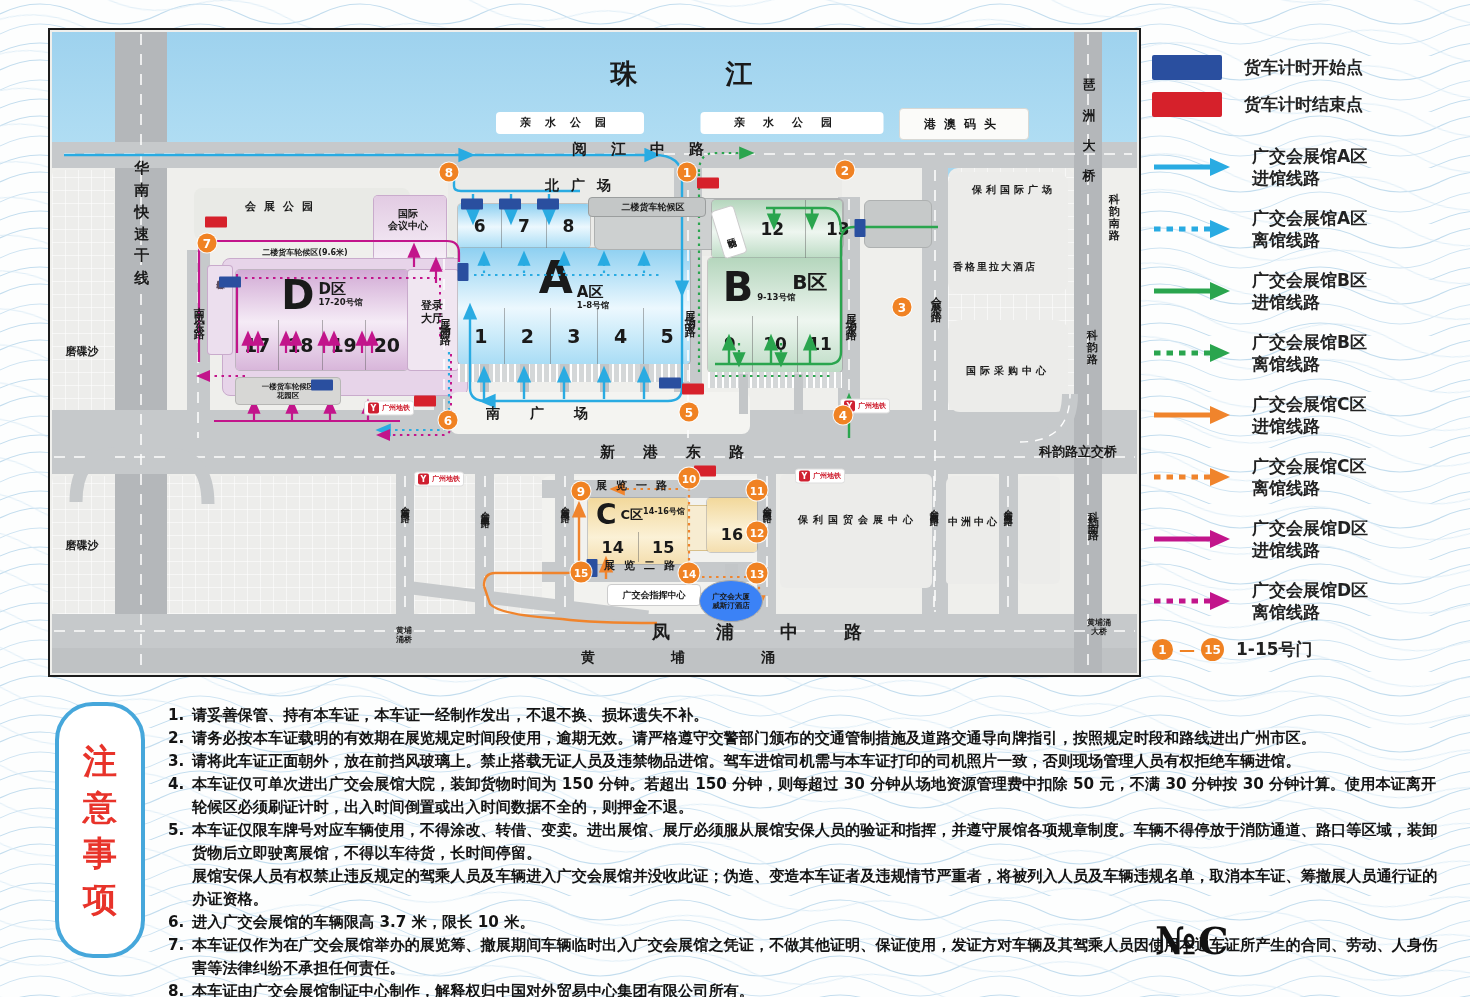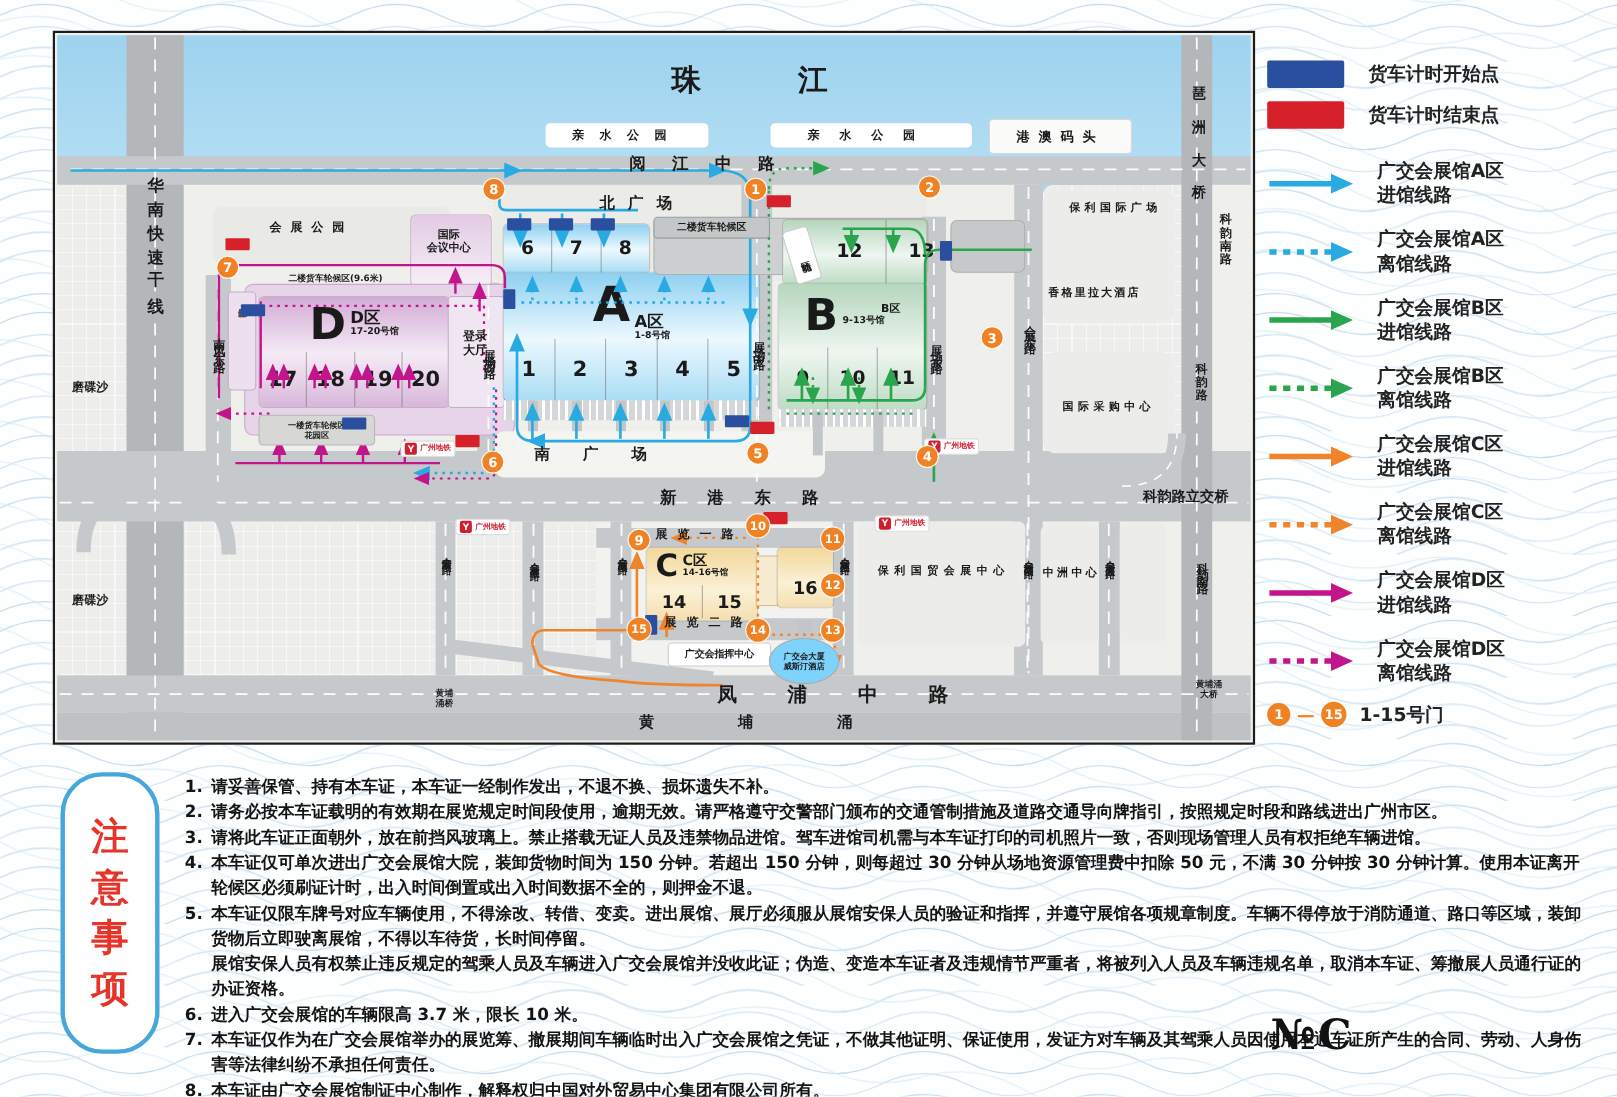--- a/index.html
+++ b/index.html
@@ -196,42 +196,42 @@
   <div class="zone zB" id="zoneBtop" style="left:710px;top:198px;width:130px;height:58px;">
     <div class="hallRow" id="hallsBtop" style="height:100%;font-size:17px;margin-left:28px;">
           <div class="cell">12</div>
           <div class="cell">13</div>
         </div>
   </div>
   <div class="zone zB" id="zoneB" style="left:706px;top:256px;width:134px;height:114px;">
     <div class="letterRow" style="height:58px;">
       <span class="bigL" style="font-size:40px;">B</span>
       <span style="display:flex;flex-direction:column;align-items:flex-start;">
-        <span class="zName" style="font-size:10px;margin-left:35px;">B区</span>
+        <span class="zName" style="font-size:20px;margin-left:35px;">B区</span>
         <span class="zRange" style="font-size:8.5px;">9-13号馆</span>
       </span>
     </div>
     <div class="hallRow" id="hallsB" style="height:56px;font-size:17px;">
           <div class="cell">9</div>
           <div class="cell">10</div>
           <div class="cell">11</div>
         </div>
   </div>
   <div class="abs hatchV" style="left:706px;top:370px;width:134px;height:16px;background-color:#d4d7d8;"></div>
   <div class="pier" style="left:737px;top:372px;width:9px;height:40px;"></div>
   <div class="pier" style="left:792px;top:372px;width:9px;height:40px;"></div>
   <div class="grayBld hatchH" style="left:862px;top:198px;width:66px;height:46px;background-color:#c6c9c9;"></div>
 
   <div class="block" style="left:946px;top:170px;width:120px;height:122px;background:#ececea;border-radius:12px;"></div>
   <div class="block" style="left:946px;top:318px;width:120px;height:92px;background:#ececea;border-radius:12px;"></div>
 
   <div class="zone zC" id="zoneC" style="left:586px;top:496px;width:100px;height:66px;">
     <div class="letterRow" style="height:34px;justify-content:flex-start;padding-left:8px;">
       <span class="bigL" style="font-size:28px;">C</span>
-      <span style="display:flex;flex-direction:column;align-items:flex-start;">
+      <span style="display:flex;flex-direction:row;align-items:flex-start;">
         <span class="zName" style="font-size:13px;">C区</span>
         <span class="zRange" style="font-size:8px;">14-16号馆</span>
       </span>
     </div>
     <div class="hallRow" id="hallsC" style="height:30px;font-size:16px;">
           <div class="cell">14</div>
           <div class="cell">15</div>
         </div>
   </div>
   <div class="abs" style="left:686px;top:504px;width:19px;height:44px;background:#f7ecd1;box-shadow:0 0 0 1px #d8c08a;"></div>
@@ -415,27 +415,27 @@
         <div>登录</div>
         <div>大厅</div>
       </div>
       <div class="lbl" style="left: 406px; top: 206px; font-size: 10px;">
         <div>国际</div>
         <div>会议中心</div>
       </div>
       <div class="boxlbl" style="left: 568px; top: 110px; width: 148px; height: 22px; font-size: 11px; background: rgb(255, 255, 255); letter-spacing: 14px;">亲水公园</div>
       <div class="boxlbl" style="left: 790px; top: 110px; width: 183px; height: 22px; font-size: 11px; background: rgb(255, 255, 255); letter-spacing: 18px;">亲水公园</div>
       <div class="boxlbl" style="left: 962px; top: 106px; width: 128px; height: 30px; font-size: 12px; background: rgb(251, 251, 249); border: 1px solid rgb(216, 216, 212); letter-spacing: 8px;">港澳码头</div>
-      <div class="boxlbl" style="left: 645px; top: 195px; width: 104px; height: 18px; font-size: 9px; background: rgb(196, 199, 199); border: 1px solid rgb(155, 158, 158);">二楼货车轮候区</div>
+      <div class="boxlbl" style="left: 645px; top: 195px; width: 104px; height: 18px; font-size: 9px; background: rgb(196, 199, 199); border: 1px solid rgb(155, 158, 158); padding-left: 12px;">二楼货车轮候区</div>
       <div class="boxlbl" style="left: 286px; top: 375px; width: 104px; height: 26px; font-size: 7.5px; background: rgb(215, 215, 213); border: 1px solid rgb(183, 183, 181);">
         <div>一楼货车轮候区</div>
         <div>花园区</div>
       </div>
       <div class="boxlbl" style="left: 652px; top: 582px; width: 92px; height: 20px; font-size: 9px; background: rgb(255, 255, 255); border: 1px solid rgb(204, 204, 204);">广交会指挥中心</div>
-      <div class="boxlbl" style="left: 729px; top: 578px; width: 62px; height: 40px; font-size: 7.5px; background: #7dd3fc; border: 1px solid rgb(170, 170, 170); border-radius: 50%;">
+      <div class="boxlbl" style="left: 729px; top: 578px; width: 62px; height: 40px; font-size: 7.5px; background: #3b82f6; border: 1px solid rgb(170, 170, 170); border-radius: 50%;">
         <div>广交会大厦</div>
         <div>威斯汀酒店</div>
       </div>
       <div class="boxlbl" style="left: 727px; top: 205px; width: 22px; height: 48px; font-size: 8.5px; background: rgb(255, 255, 255); border: 1px solid rgb(204, 204, 204); transform: translateX(-50%) rotate(-17deg); writing-mode: vertical-lr; text-orientation: upright;">功能区</div>
       <div class="gate" style="left: 685px; top: 170px; width: 19px; height: 19px; font-size: 12px;">1</div>
       <div class="gate" style="left: 843px; top: 168px; width: 19px; height: 19px; font-size: 12px;">2</div>
       <div class="gate" style="left: 900px; top: 305px; width: 19px; height: 19px; font-size: 12px;">3</div>
       <div class="gate" style="left: 841px; top: 413px; width: 19px; height: 19px; font-size: 12px;">4</div>
       <div class="gate" style="left: 687px; top: 410px; width: 19px; height: 19px; font-size: 12px;">5</div>
       <div class="gate" style="left: 446px; top: 418px; width: 19px; height: 19px; font-size: 12px;">6</div>

